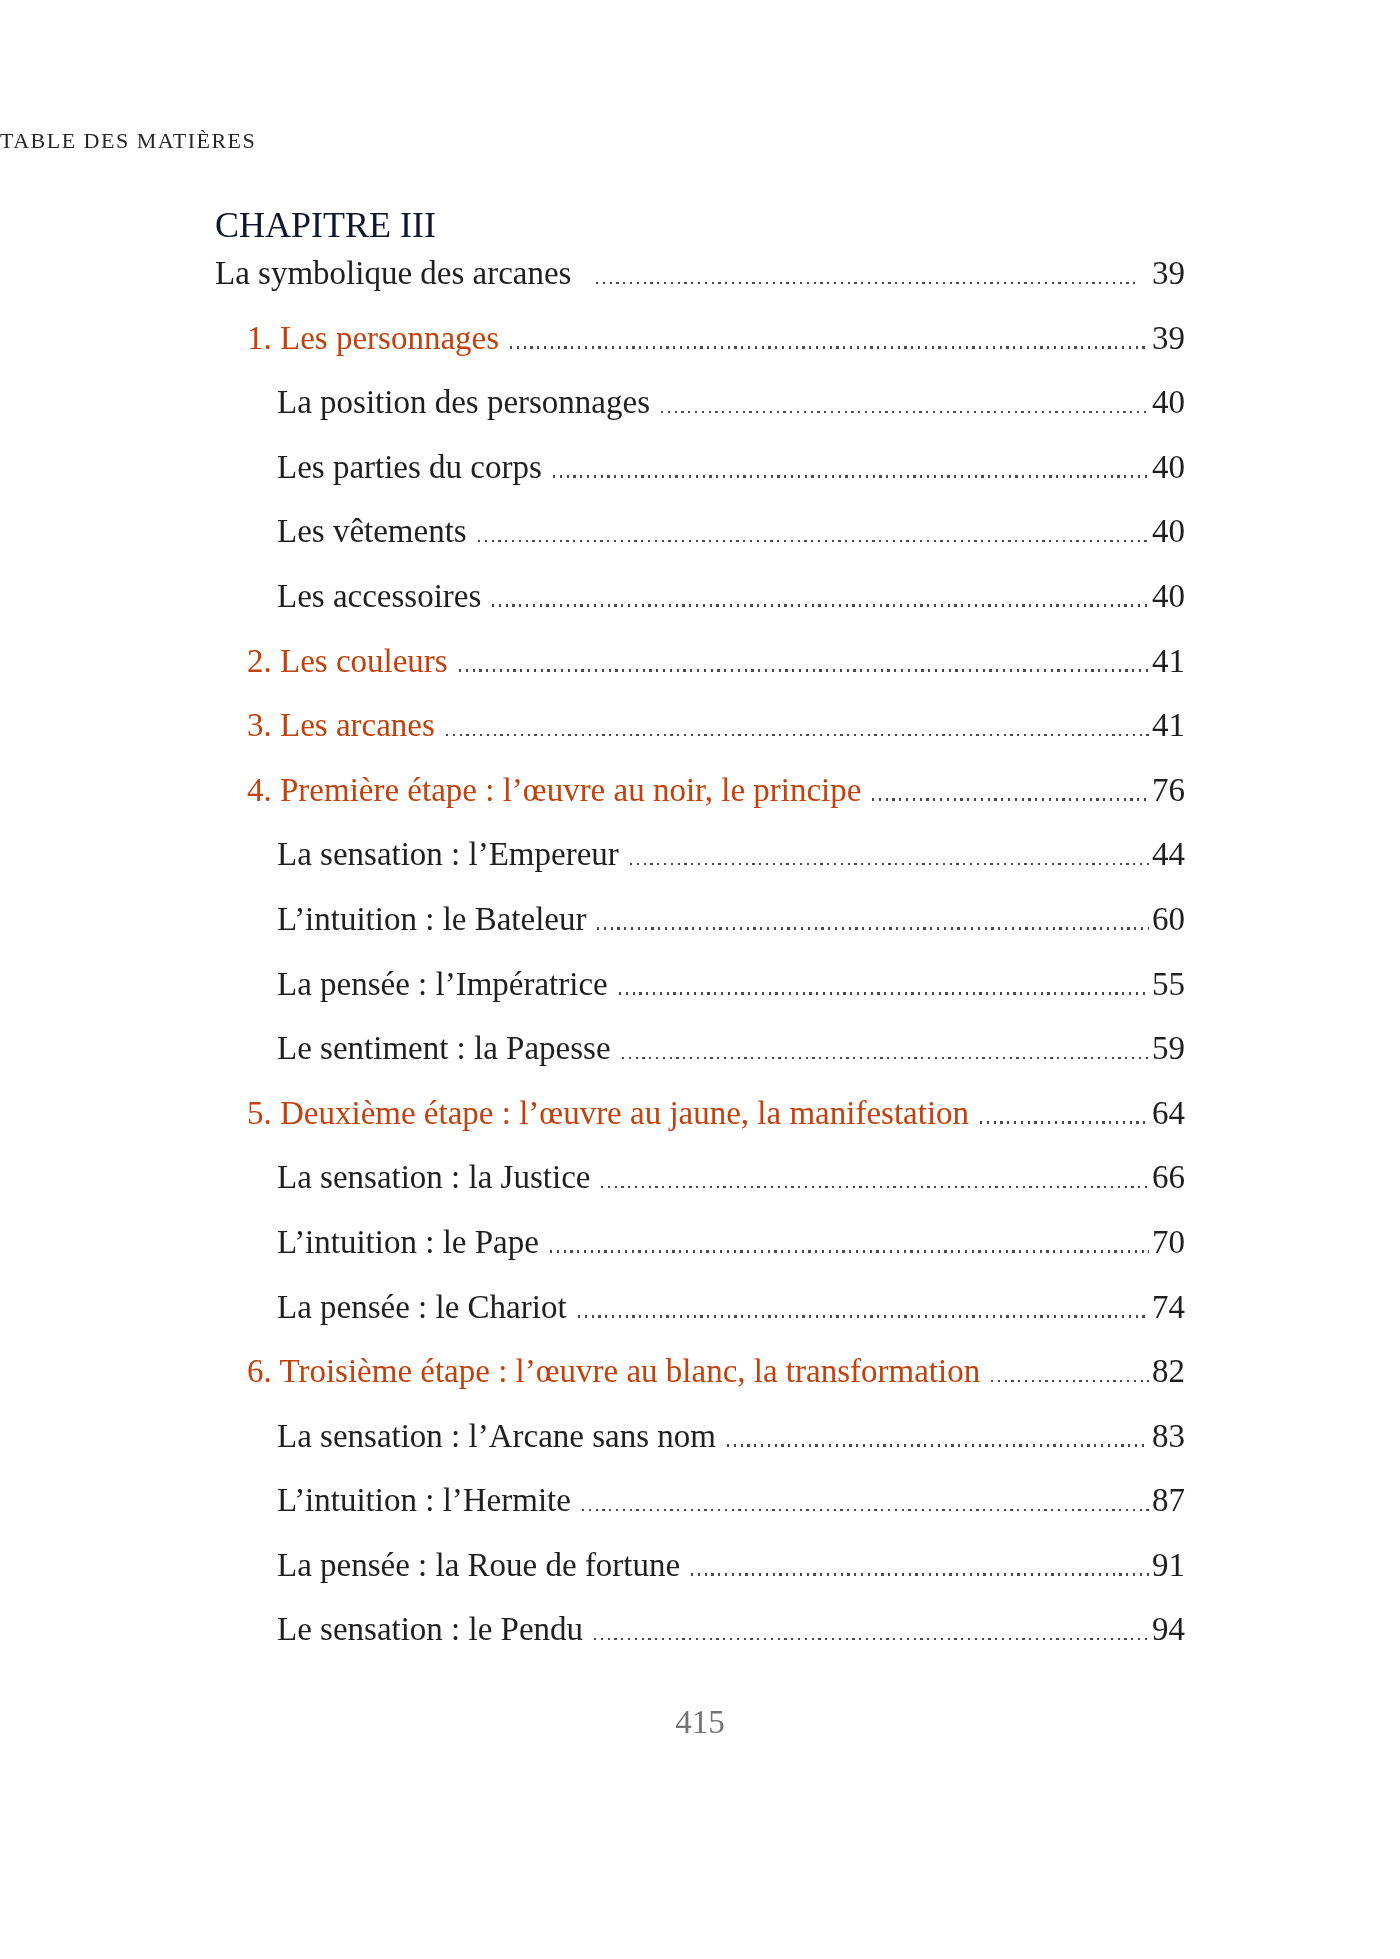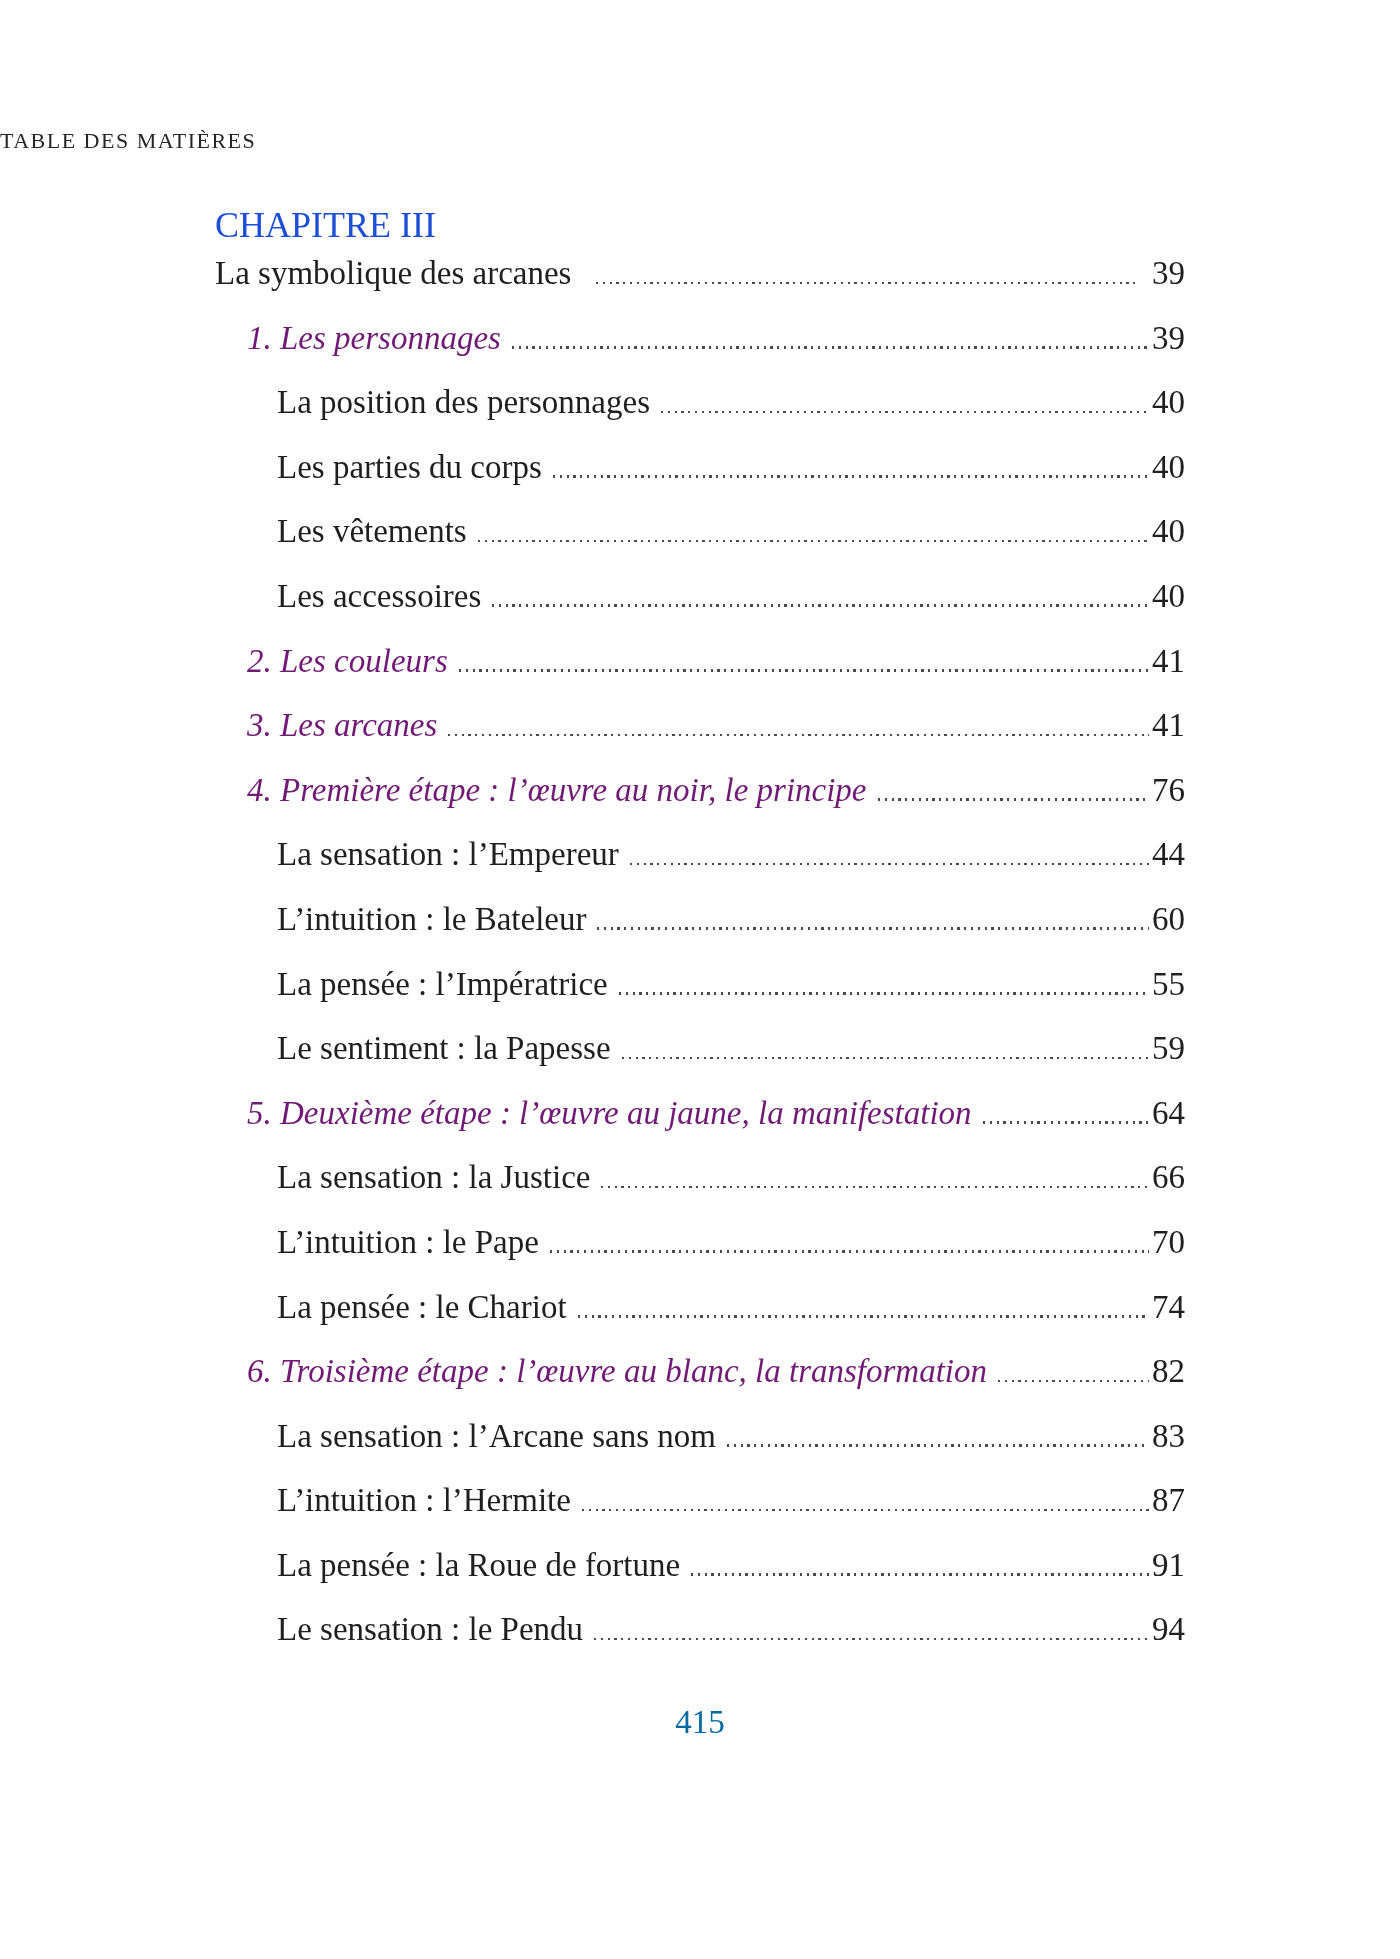--- a/index.html
+++ b/index.html
@@ -24,39 +24,39 @@
     line-height: 1;
     letter-spacing: 1.5px;
     color: #262626;
   }
 
   
   .chapter-label {
     margin: 55px 0 0 215px;
     font-size: 36px;
     line-height: 1;
-    color: #1d4ed8;
+    color: #0f172a;
   }
 
   
   .toc {
     margin: 11px 0 0 215px;
     width: 970px;
   }
   .toc-row {
     height: 64.6px;
     display: flex;
     align-items: baseline;
     font-size: 33px;
     line-height: 1.2;
   }
   .toc-row.lvl0 { padding-left: 0; gap: 14px; }
   .toc-row.lvl1 { padding-left: 32px; }
   .toc-row.lvl2 { padding-left: 62px; justify-content: center; }
-  .toc-row.lvl1 .toc-text { color: #701a75; font-style: italic; }
+  .toc-row.lvl1 .toc-text { color: #c2410c; }
   .toc-text {
     white-space: nowrap;
     color: #1f1f1f;
   }
   .toc-leader {
     flex: 1;
     height: 2.5px;
     margin: 0 3px 0 11px;
     background-image: repeating-linear-gradient(90deg, #4a4a4a 0 2.2px, transparent 2.2px 6.8px);
   }
@@ -65,21 +65,21 @@
     text-align: right;
     color: #1f1f1f;
   }
 
   
   .page-number {
     margin-top: 28px;
     text-align: center;
     font-size: 33px;
     line-height: 1.2;
-    color: #0369a1;
+    color: #737373;
   }
 </style>
 </head>
 <body>
 
 <div class="page-header">TABLE DES MATIÈRES</div>
 
 <div class="chapter-label">CHAPITRE III</div>
 
 <div class="toc" id="toc-list">

